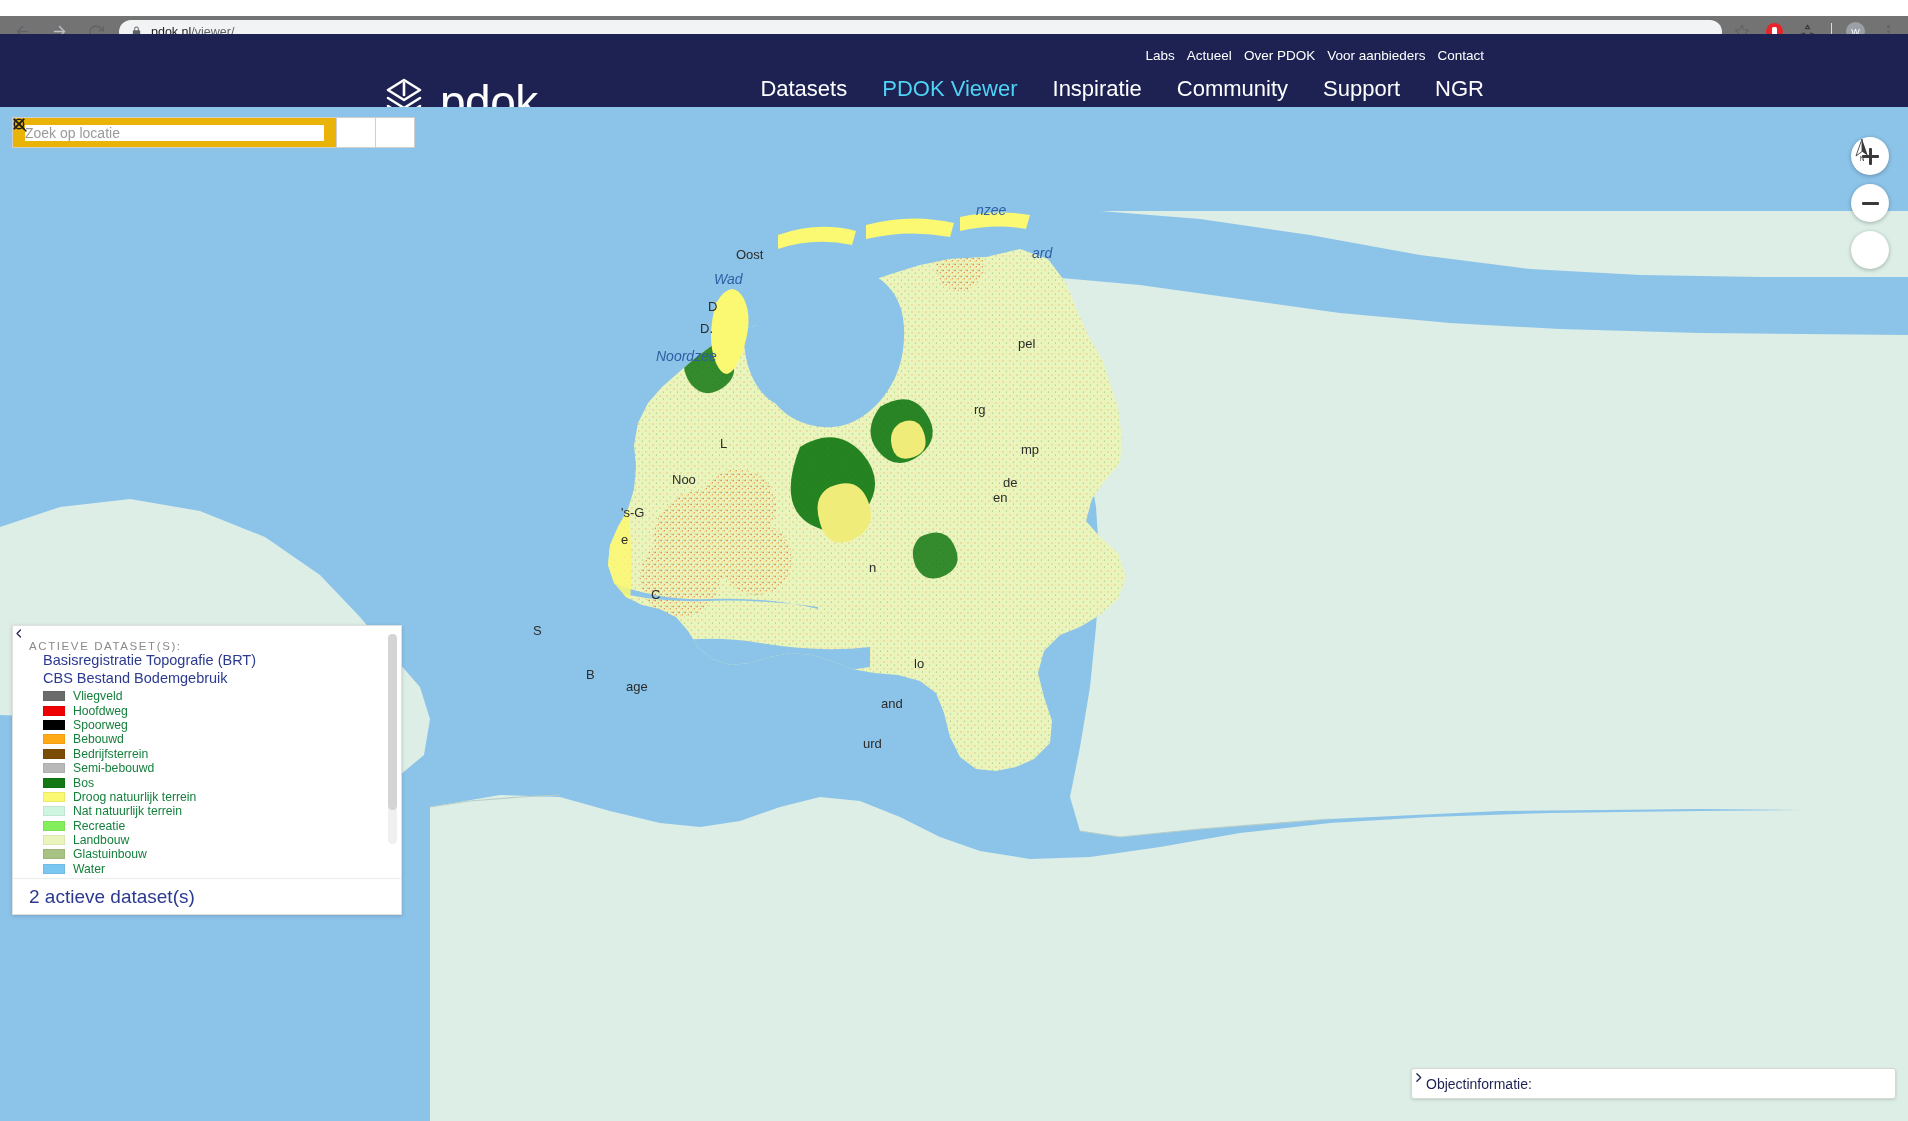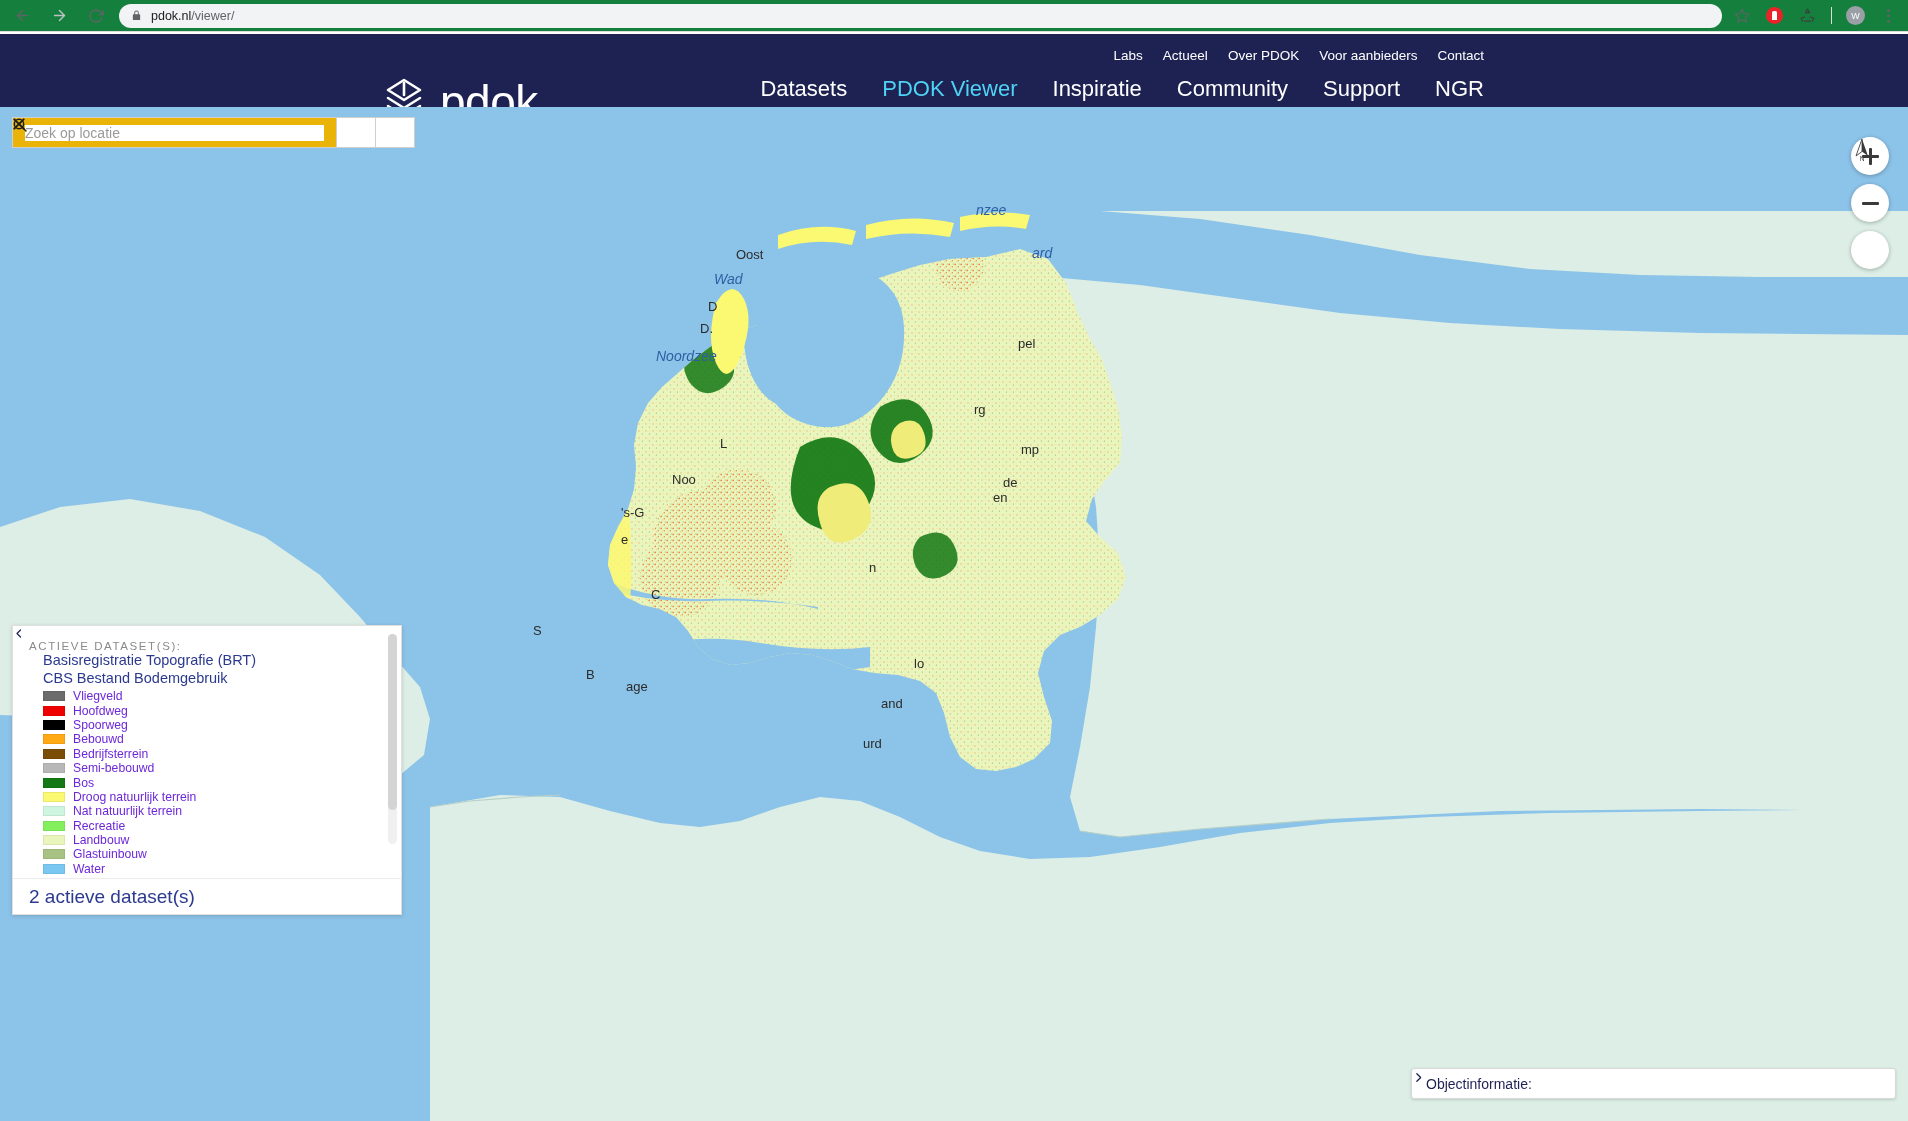--- a/index.html
+++ b/index.html
@@ -4,22 +4,22 @@
 <style>
   * { margin:0; padding:0; box-sizing:border-box; }
   html,body {
     width:1908px; height:1121px; overflow:hidden;
     font-family:"Liberation Sans", sans-serif;
     background:#ffffff;
   }
 
   
   .browser-bar {
-    position:absolute; top:0; left:0; width:1908px; height:32px;
-    background:#15803d; display:flex; align-items:center;
+    position:absolute; top:16px; left:0; width:1908px; height:32px;
+    background:#737373; display:flex; align-items:center;
     border-bottom:1px solid #dadce0;
   }
   .nav-btn {
     width:30px; height:30px; margin-left:7px;
     display:flex; align-items:center; justify-content:center;
     color:#5f6368; flex:none;
   }
   .nav-btn.disabled { color:#bdc1c6; }
   .nav-btn svg { display:block; }
   .omnibox {
@@ -55,21 +55,21 @@
     position:absolute; left:378px; top:42px;
     display:flex; align-items:center; gap:10px;
   }
   .logo-mark { width:52px; height:52px; }
   .logo-text {
     font-size:46px; color:#ffffff; letter-spacing:-0.5px;
     font-weight:400; line-height:1;
   }
   .top-nav {
     position:absolute; right:0; top:14px; left:0;
-    display:flex; justify-content:flex-end; gap:20px;
+    display:flex; justify-content:flex-end; gap:12px;
     padding-right:424px;
   }
   .top-nav a {
     color:#ffffff; font-size:13.5px; text-decoration:none; white-space:nowrap;
   }
   .main-nav {
     position:absolute; top:42px; left:0; right:0;
     display:flex; justify-content:flex-end; gap:35px;
     padding-right:424px;
   }
@@ -156,21 +156,21 @@
     flex:1; overflow:hidden; position:relative; padding:14px 0 0 16px;
   }
   .legend-title {
     font-size:11.5px; color:#8a8a8a; letter-spacing:1.6px; 
   }
   .ds-name {
     font-size:14.5px; color:#2b3a8f; margin-left:14px; margin-bottom:2px;
   }
   .legend-items { margin-left:14px; margin-top:3px; }
   .legend-item {
-    display:flex; align-items:center; height:14.4px; font-size:12.2px; color:#6d28d9;text-align:center;
+    display:flex; align-items:center; height:14.4px; font-size:12.2px; color:#15803d;text-align:center;
   }
   .swatch {
     width:22px; height:10px; margin-right:8px; flex:none;
     border:1px solid rgba(0,0,0,0.06);
   }
 
   .legend-scrollbar {
     position:absolute; right:4px; top:8px; width:9px; bottom:34px;
     background:#f0f0f0; border-radius:5px;
   }

